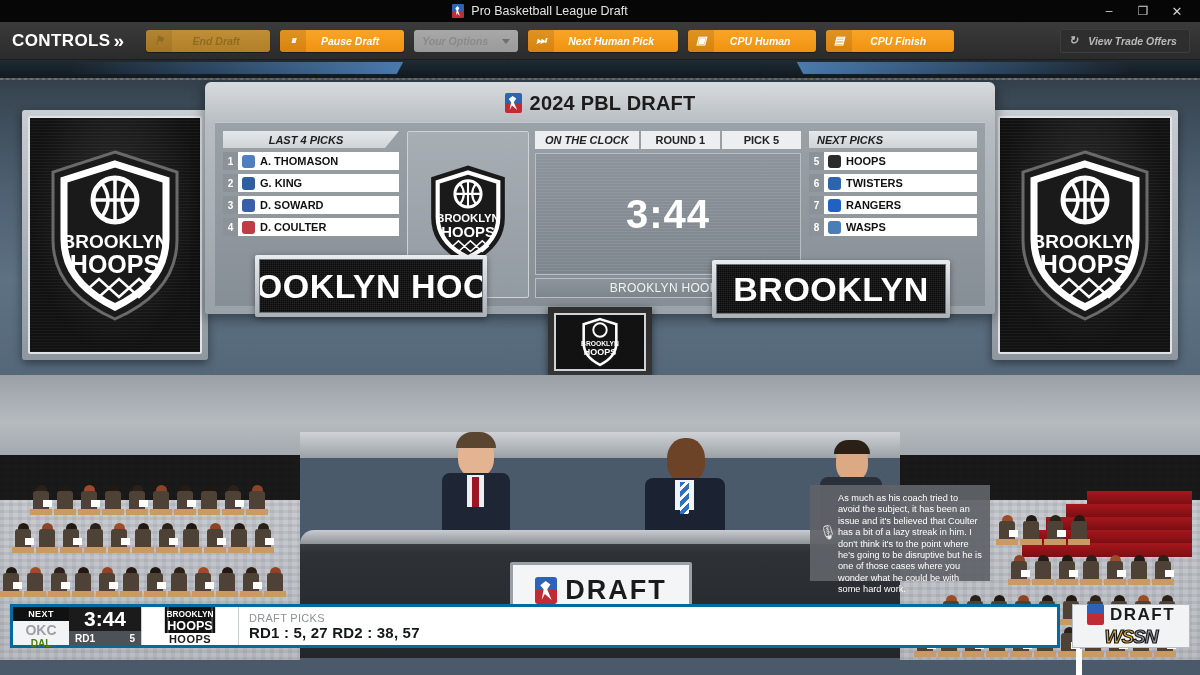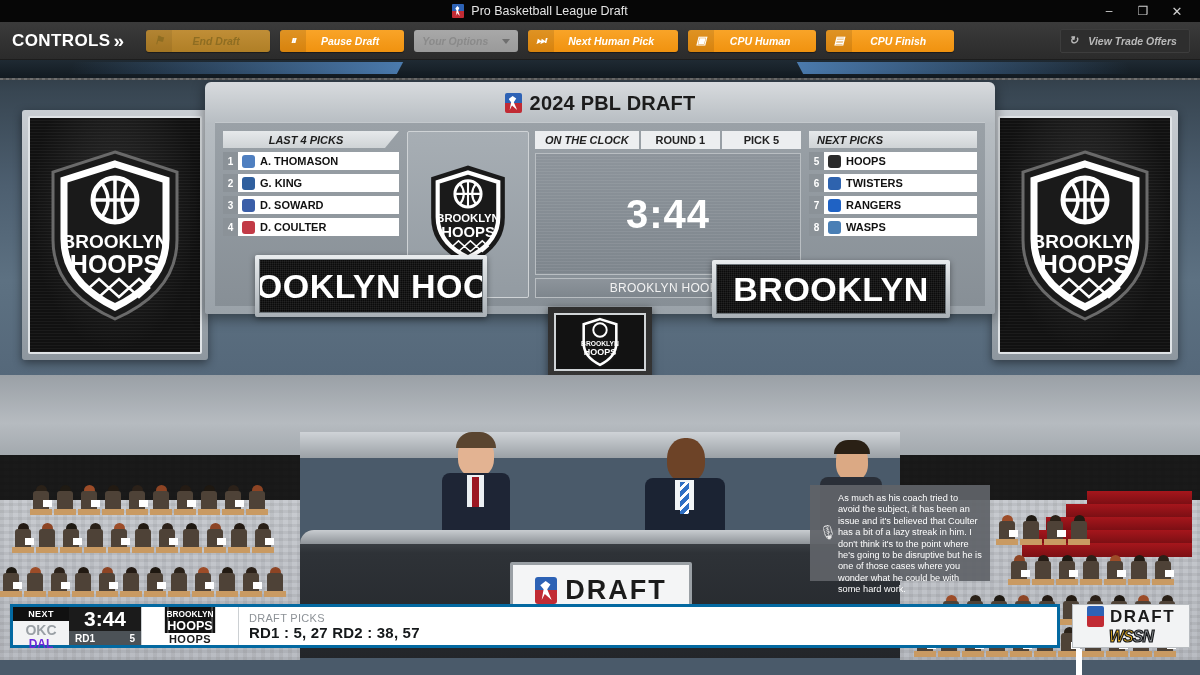--- a/index.html
+++ b/index.html
@@ -303,40 +303,40 @@
   
   .hud{ position:absolute; left:0; bottom:0; width:1200px; height:75px; }
   .hud-main{
     position:absolute; left:10px; bottom:27px; width:1050px; height:44px;
     background:#f2f3f4; border:3px solid #0369a1; display:flex; align-items:stretch;
   }
   .hud-next{ width:56px; display:flex; flex-direction:column; }
   .hud-next .cap{ background:#111; color:#fff; font-size:9px; font-weight:bold;
     text-align:center; padding:2px 0; letter-spacing:.4px;}
   .hud-next .t1{ color:#9aa0a5; font-weight:bold; font-size:14px; text-align:center; line-height:14px; padding-top:2px;}
-  .hud-next .t2{ color:#6d28d9; font-weight:bold; font-size:12px; text-align:center; line-height:14px;}
+  .hud-next .t2{ color:#4d7c0f; font-weight:bold; font-size:10px; text-align:center; line-height:14px;}
   .hud-clock{ width:72px; display:flex; flex-direction:column; }
   .hud-clock .big{ flex:1; background:#1b1b1b; color:#fff; font-weight:bold; font-size:21px;
     display:flex;align-items:center;justify-content:center;}
   .hud-clock .rd{ height:14px; background:#4c5257; color:#fff; font-size:10px; font-weight:bold;
     display:flex; align-items:center; justify-content:space-between; padding:0 6px;}
   .hud-team{ width:98px; background:#fff; border-left:1px solid #ccd0d3; border-right:1px solid #ccd0d3;
     display:flex; flex-direction:column; align-items:center; justify-content:center; }
   .hud-team .nm{ font-size:11px; font-weight:bold; color:#1a1a1a; letter-spacing:.5px; }
   .hud-picks{ flex:1; background:#fff; padding:3px 10px; display:flex; flex-direction:column; justify-content:center;}
   .hud-picks .lbl{ font-size:11px; color:#8d9297; letter-spacing:.3px;}
   .hud-picks .val{ font-size:15px; font-weight:bold; color:#15181a; letter-spacing:.2px;}
   .hud-brand{
     position:absolute; right:10px; bottom:27px; width:118px; height:44px;
     background:#f2f3f4; border:1px solid #b9bdc1;
     display:flex; flex-direction:column; align-items:center; justify-content:center; gap:1px;
   }
   .hud-brand .r1{ display:flex; align-items:center; gap:6px;}
   .hud-brand .dword{ font-size:17px; font-weight:bold; color:#1b1b1b; letter-spacing:1.5px;}
-  .wssn{ font-size:16px; font-weight:bold; font-style:italic; letter-spacing:-1px; }
+  .wssn{ font-size:19px; font-weight:bold; font-style:italic; letter-spacing:-1px; }
   .wssn .a{ color:#e8b021; -webkit-text-stroke:1.2px #17191b;}
   .wssn .b{ color:#8e9296; -webkit-text-stroke:1.2px #17191b;}
   .ticker{
     position:absolute; left:0; bottom:0; width:1200px; height:26px;
     background:#212121; border-top:1px solid #3a3a3a;
     display:flex; align-items:center; overflow:hidden;
   }
   .ticker .strip{ display:flex; gap:20px; white-space:nowrap; color:#fff;
     font-size:12.5px; font-weight:bold; padding-left:8px; letter-spacing:.2px;}
   .ticker-mask{ position:absolute; right:118px; bottom:0; width:6px; height:26px; background:#fff;}

